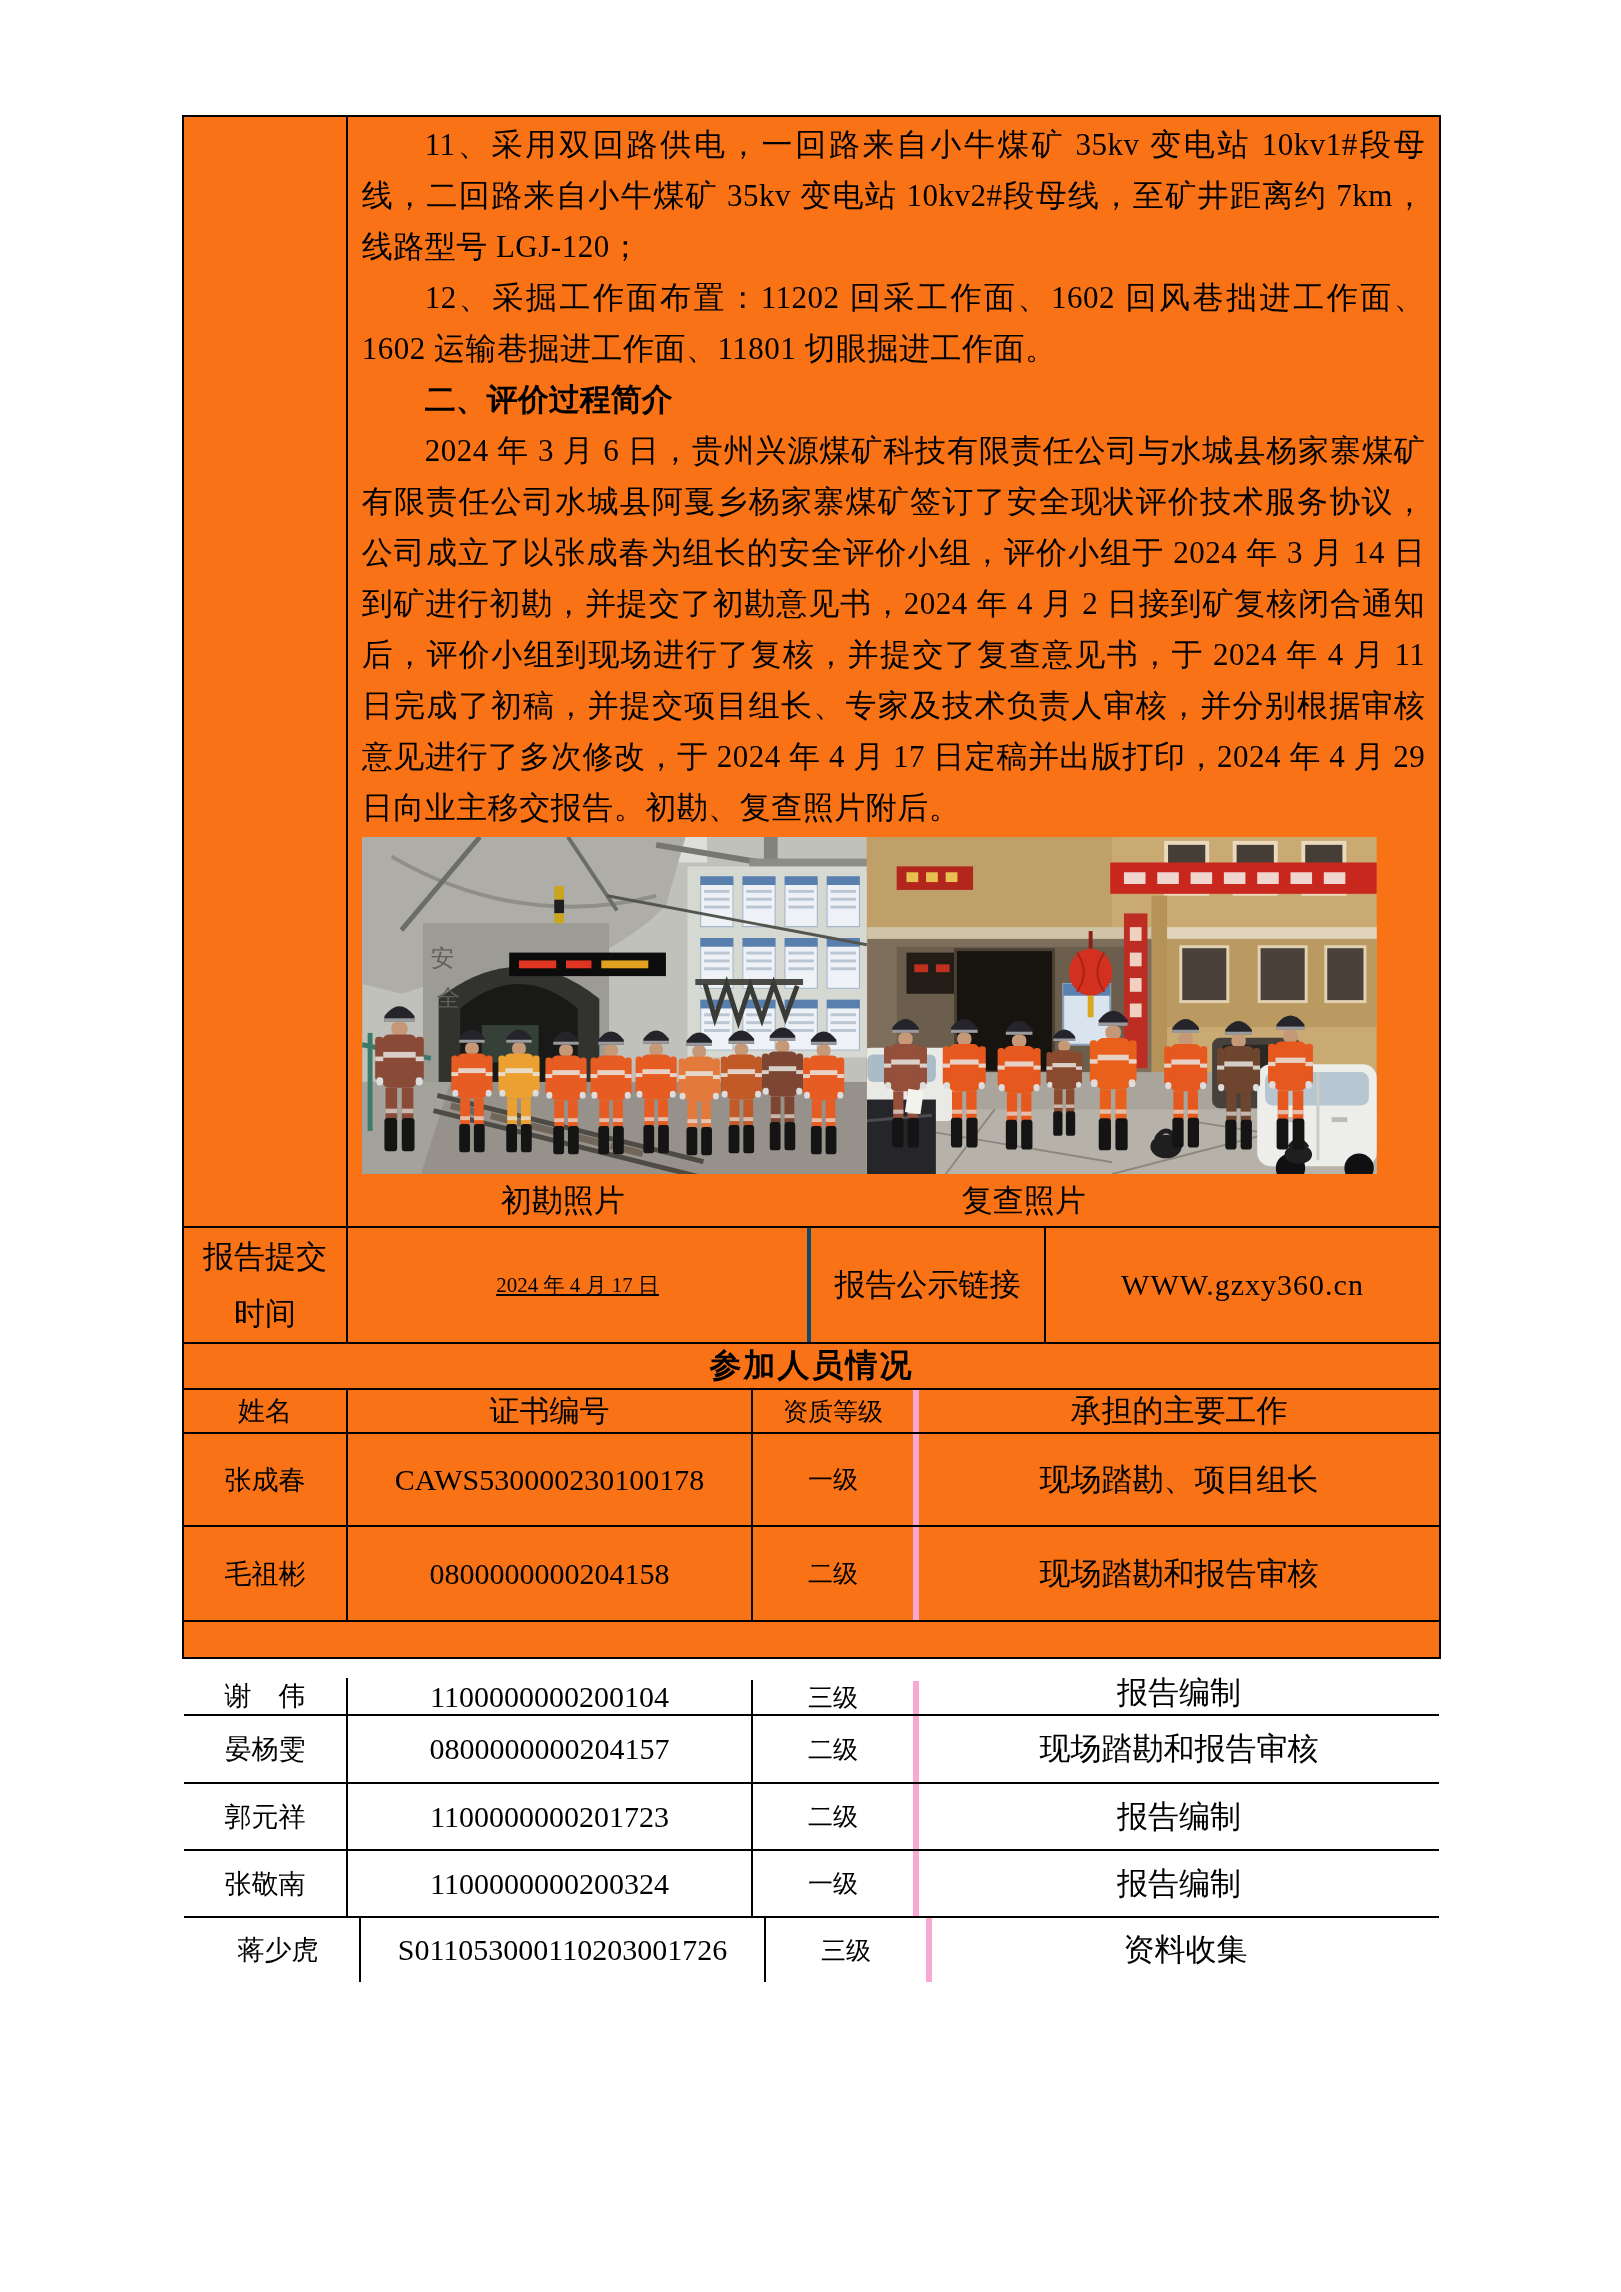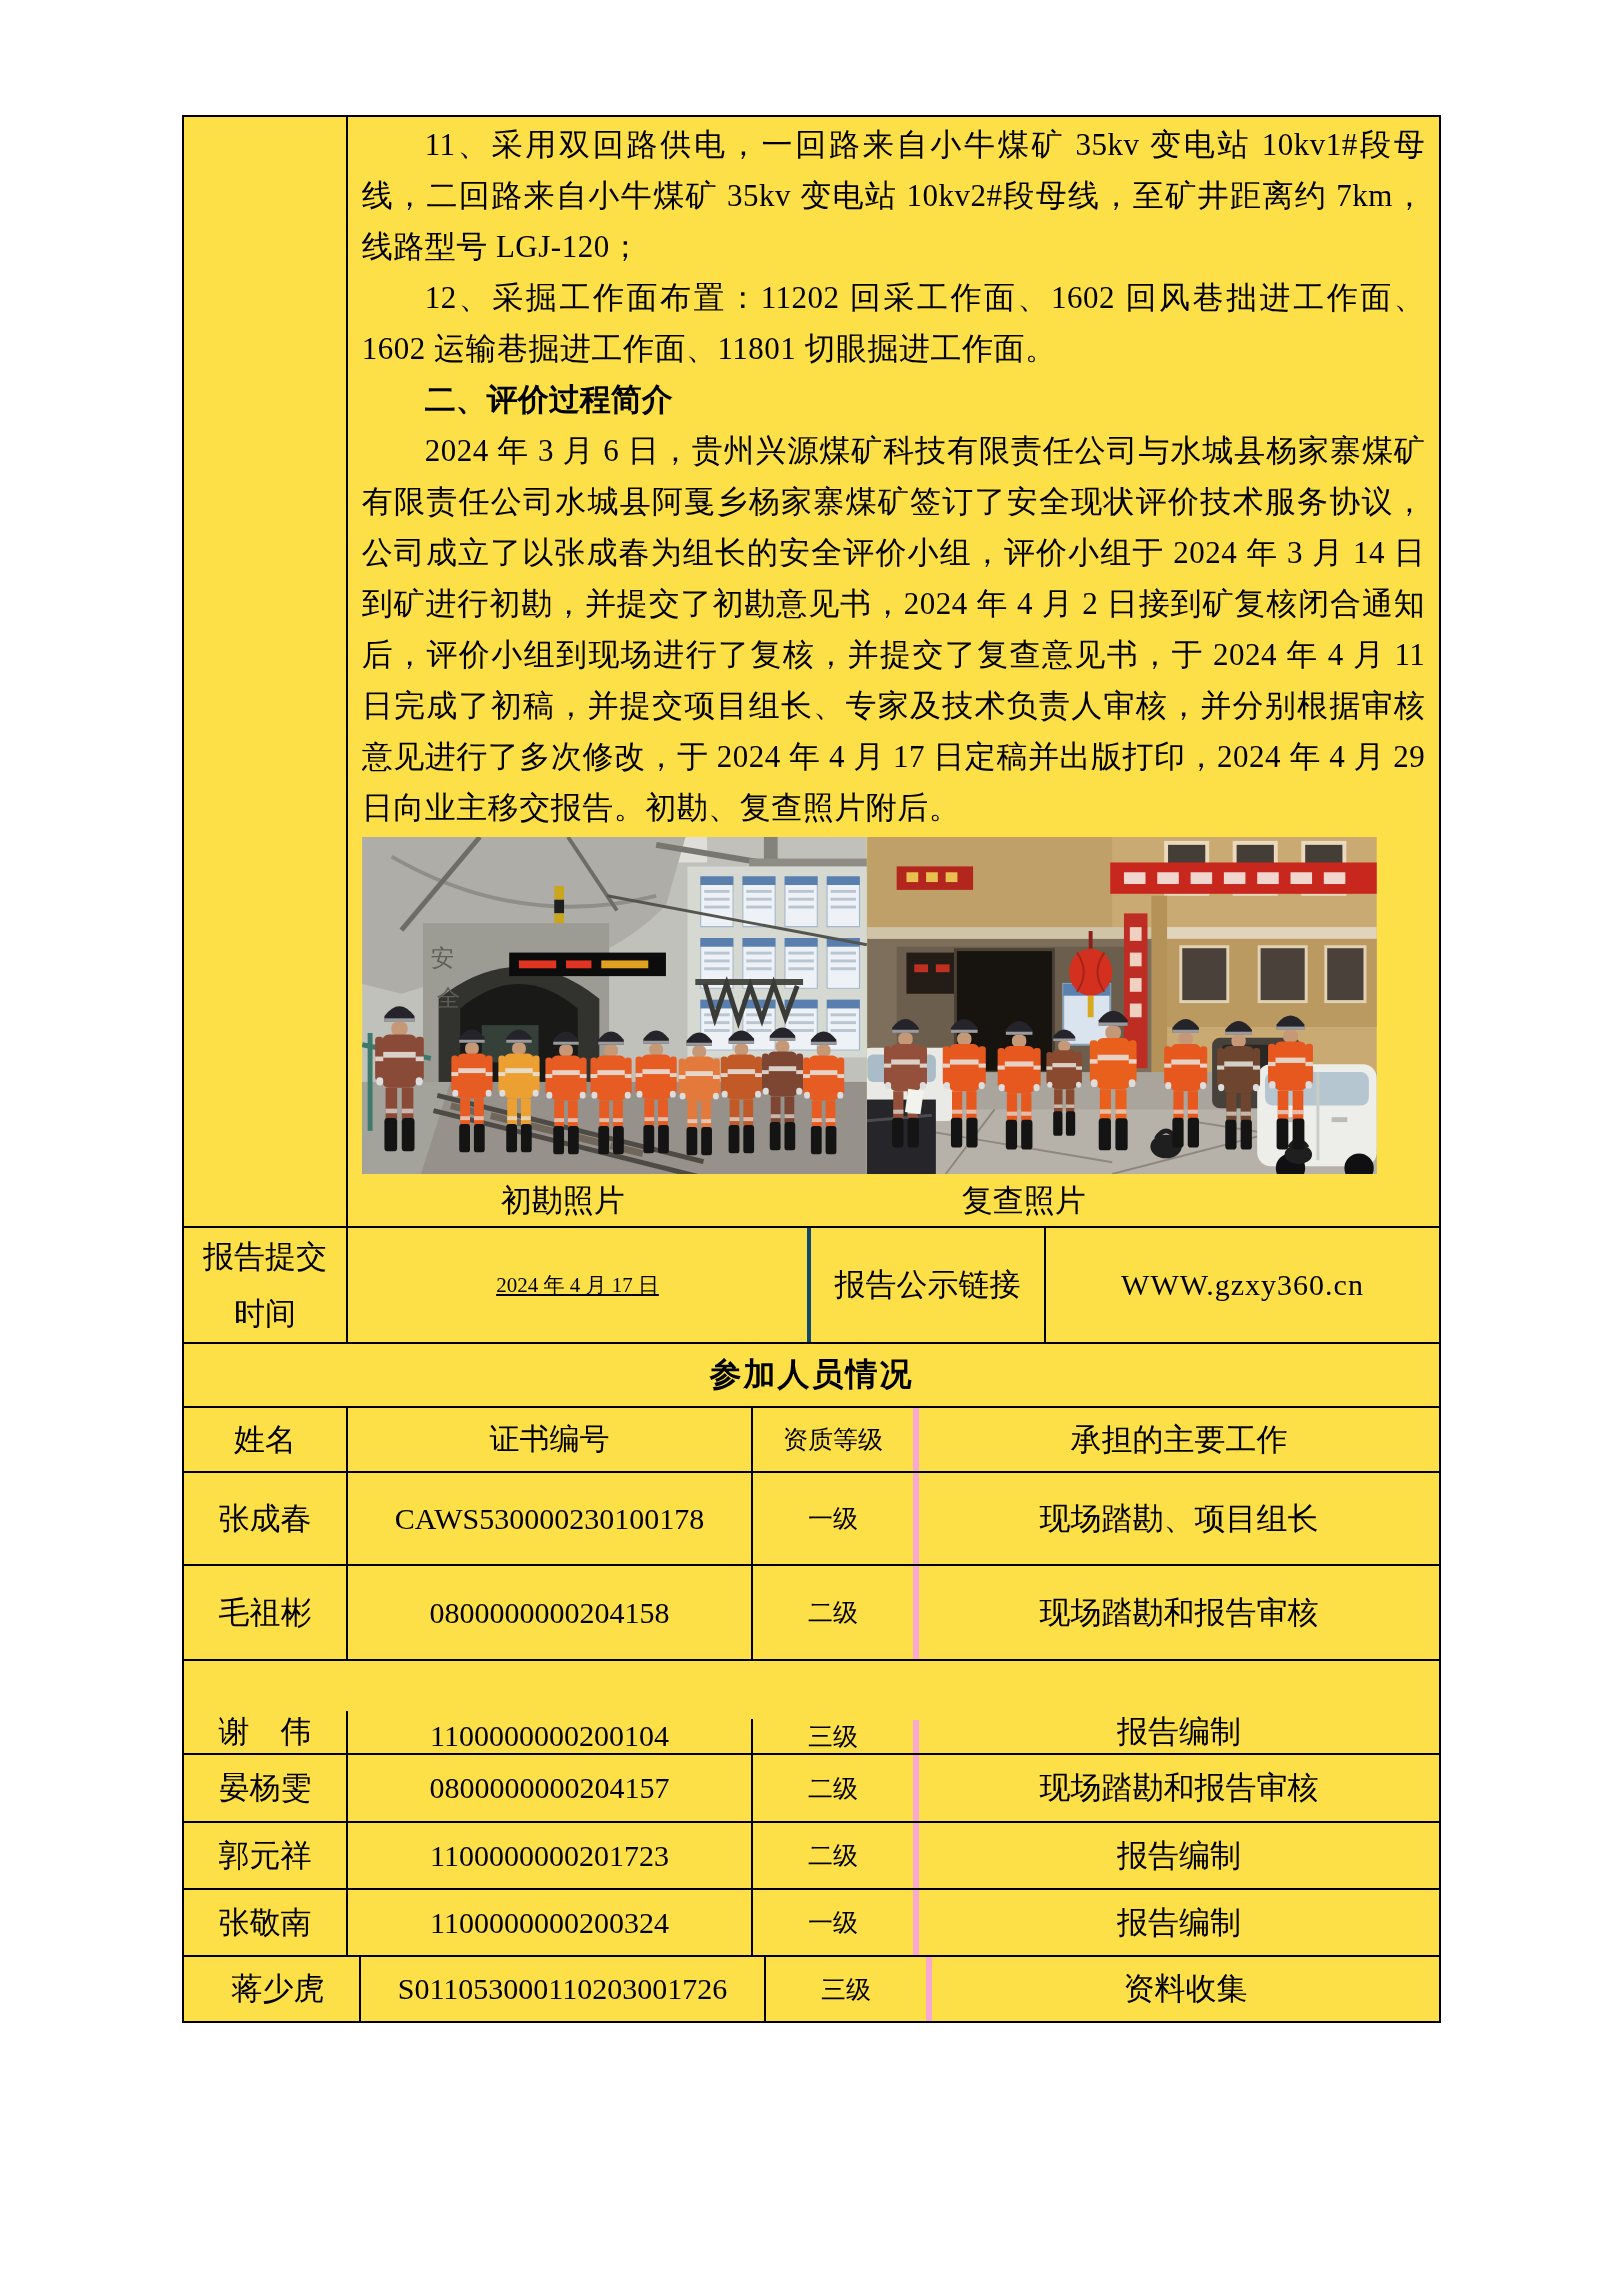--- a/index.html
+++ b/index.html
@@ -4,24 +4,24 @@
 <style>
   * { box-sizing: border-box; }
   html,body { margin:0; padding:0; }
   body {
     width:1621px; height:2293px; position:relative;
     background:#ffffff; color:#000;
     font-family:"Liberation Serif","DejaVu Serif",serif;
   }
   .doc-table {
     position:absolute; left:182px; top:115px;
-    width:1259px; height:1908px;
+    width:1259px; height:1544px;
     border:2.9px solid #000;
     display:flex; flex-direction:column;
-    background:#fde047;
+    background:#f97316;
   }
   .t-row { display:flex; flex-direction:row; border-bottom:2.9px solid #000; }
   .cell { display:flex; align-items:center; justify-content:center; overflow:hidden; }
   .col-label { width:164px; border-right:2px solid #000; }
 
   
   .row-upper { height:1111px; }
   .content-cell {
     flex:1; display:block;
     padding:2px 13.7px 0 13.7px;
@@ -50,21 +50,21 @@
   .rr-date { width:463px; border-right:4px solid #0c4a6e; font-size:21px;text-decoration:underline; }
   .rr-linklabel { width:235px; border-right:2px solid #000; font-size:31px; }
   .rr-url { flex:1; font-size:30px; letter-spacing:1px; }
 
   
   .row-ptitle { height:94px; }
   .ptitle-cell { flex:1; font-size:32px; font-weight:bold; letter-spacing:2px; }
 
   
   .row-phead { height:95px; }
-  .pc-name  { width:164px; border-right:2px solid #000; font-size:31px; white-space:nowrap; }
+  .pc-name  { width:164px; border-right:2px solid #000; font-size:27px; white-space:nowrap; }
   .pc-cert  { width:405px; border-right:2px solid #000; font-size:30px; white-space:nowrap; }
   .pc-level { width:166px; border-right:6px solid #f9a8d4; font-size:25px; white-space:nowrap; }
   .pc-work  { flex:1; font-size:31px; white-space:nowrap; }
   .p-rows { display:flex; flex-direction:column; }
   .p-rows .t-row:nth-child(1) { height:93px; }
   .p-rows .t-row:nth-child(2) { height:95px; }
   .p-rows .t-row:nth-child(3) { height:94px;align-items:flex-end; }
   .p-rows .t-row:nth-child(4) { height:68px; }
   .p-rows .t-row:nth-child(5) { height:67px; }
   .p-rows .t-row:nth-child(6) { height:67px; }

